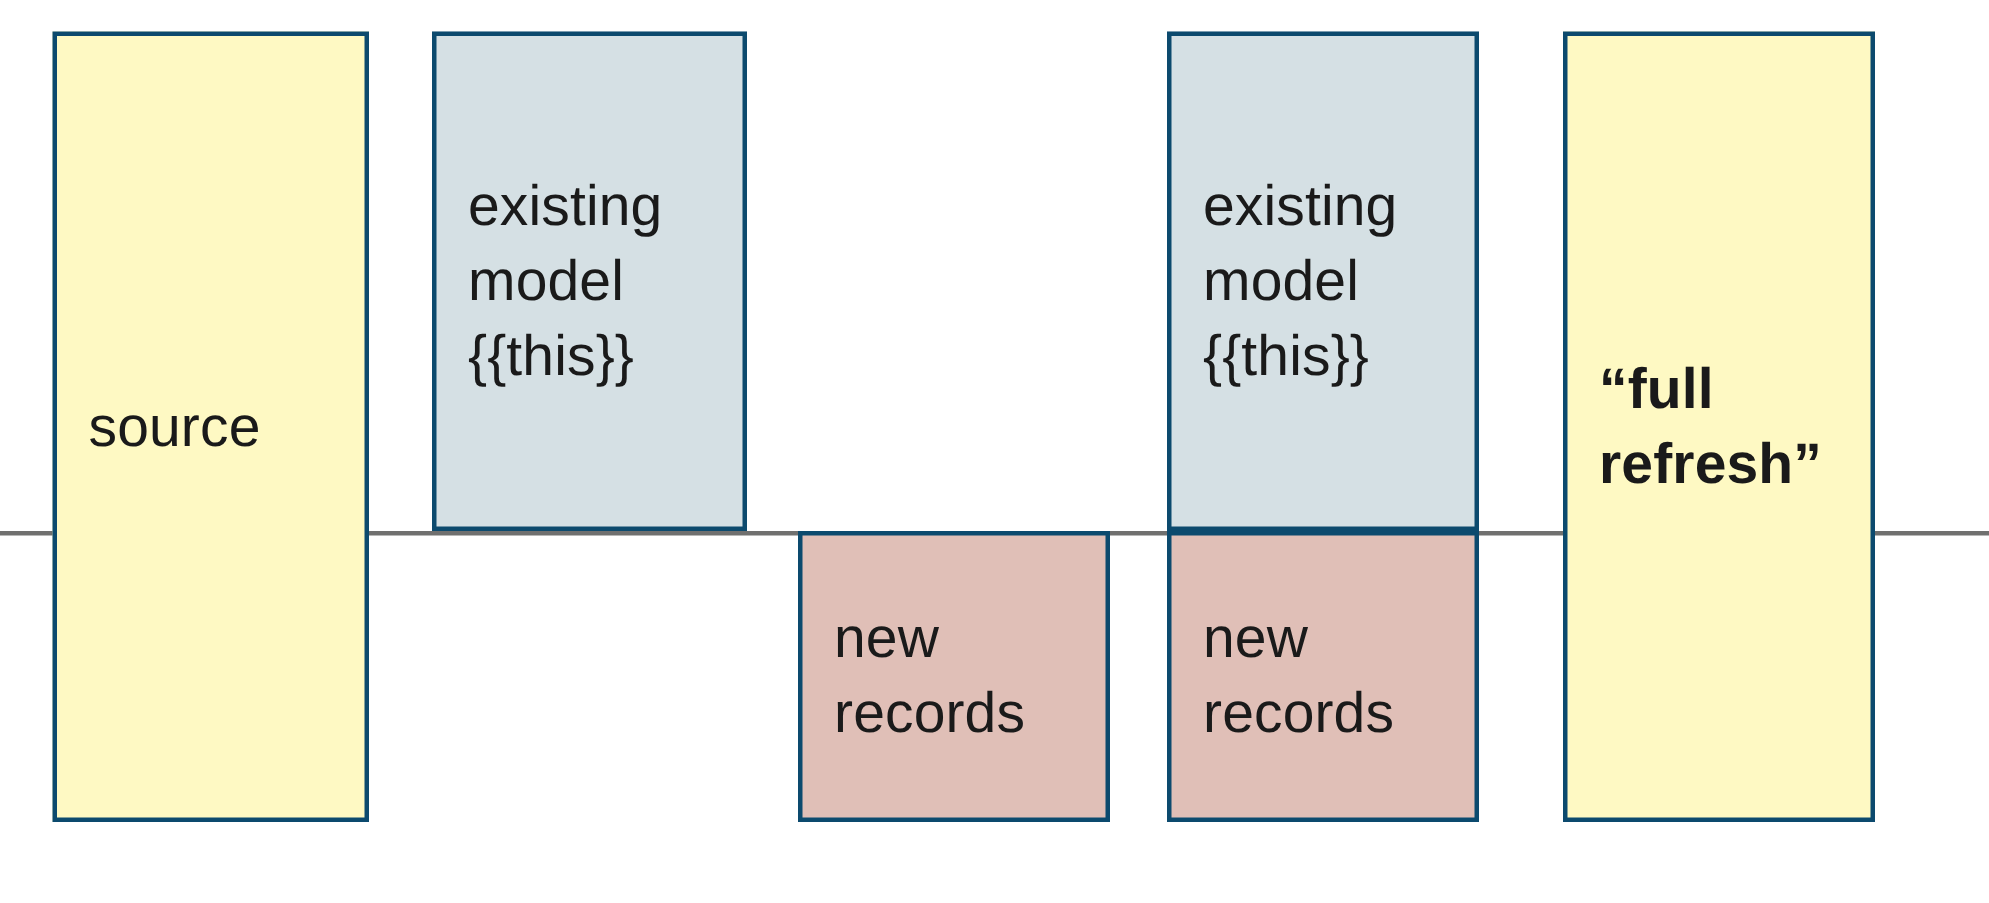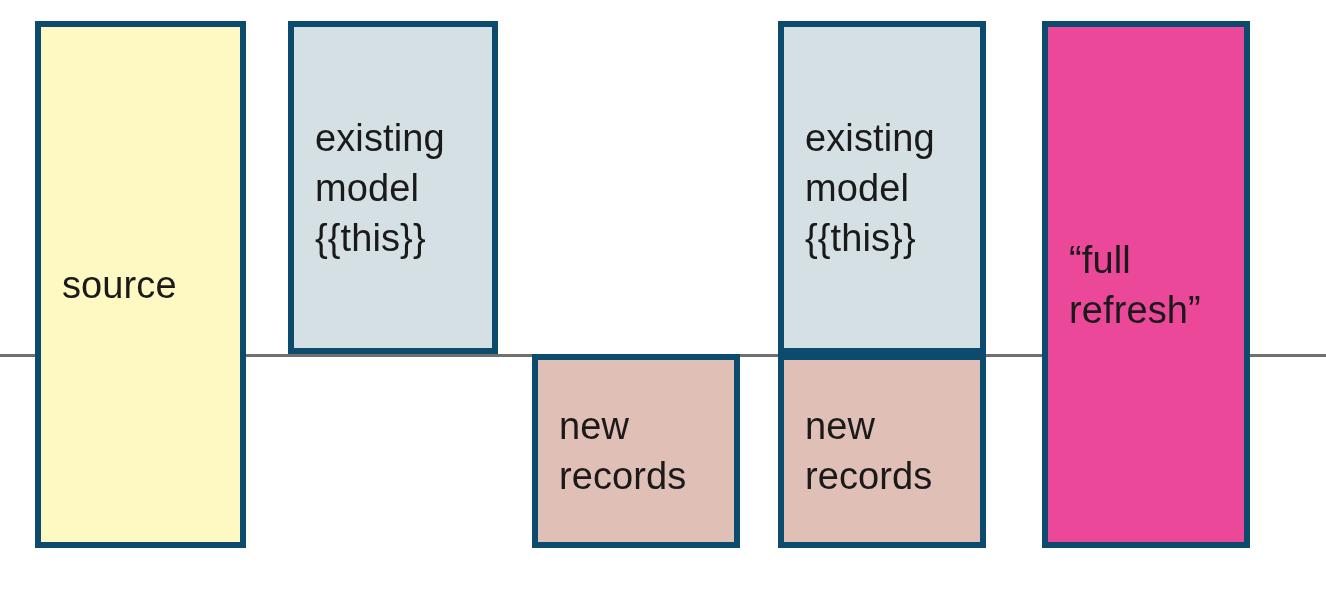--- a/index.html
+++ b/index.html
@@ -21,40 +21,40 @@
     position: absolute;
     left: 0;
     width: 1326px;
     height: 0;
     border-top: 3px solid #70706f;
     box-sizing: border-box;
   }
   .node {
     position: absolute;
     box-sizing: border-box;
-    border: 6px solid #0c4a6e;
+    border: 3px solid #0c4a6e;
     display: flex;
     flex-direction: column;
     justify-content: center;
     padding-left: 21px;
     padding-right: 8px;
   }
   .node-label {
     font-size: 38px;
     line-height: 50px;
     color: #1a1a1a;
     letter-spacing: 0.1px;
     white-space: pre-line;
   }
   .n-source      { left: 35px;   top: 21px;  width: 211px; height: 527px; background: #fef9c3; }
   .n-model-a     { left: 288px;  top: 21px;  width: 210px; height: 333px; background: #d5e0e4; }
   .n-newrec-a    { left: 532px;  top: 354px; width: 208px; height: 194px; background: #e0bfb7; }
   .n-model-b     { left: 778px;  top: 21px;  width: 208px; height: 333px; background: #d5e0e4; }
   .n-newrec-b    { left: 778px;  top: 354px; width: 208px; height: 194px; background: #e0bfb7; }
-  .n-fullrefresh { left: 1042px; top: 21px;  width: 208px; height: 527px; background: #ec4899; }
+  .n-fullrefresh { left: 1042px; top: 21px;  width: 208px; height: 527px; background: #fef9c3; font-weight: bold; }
 </style>
 </head>
 <body>
 
 <div id="diagram-canvas">
 
   <div class="baseline" style="top:354px;"></div>
 
   <div class="node n-source">
     <span class="node-label">source</span>

